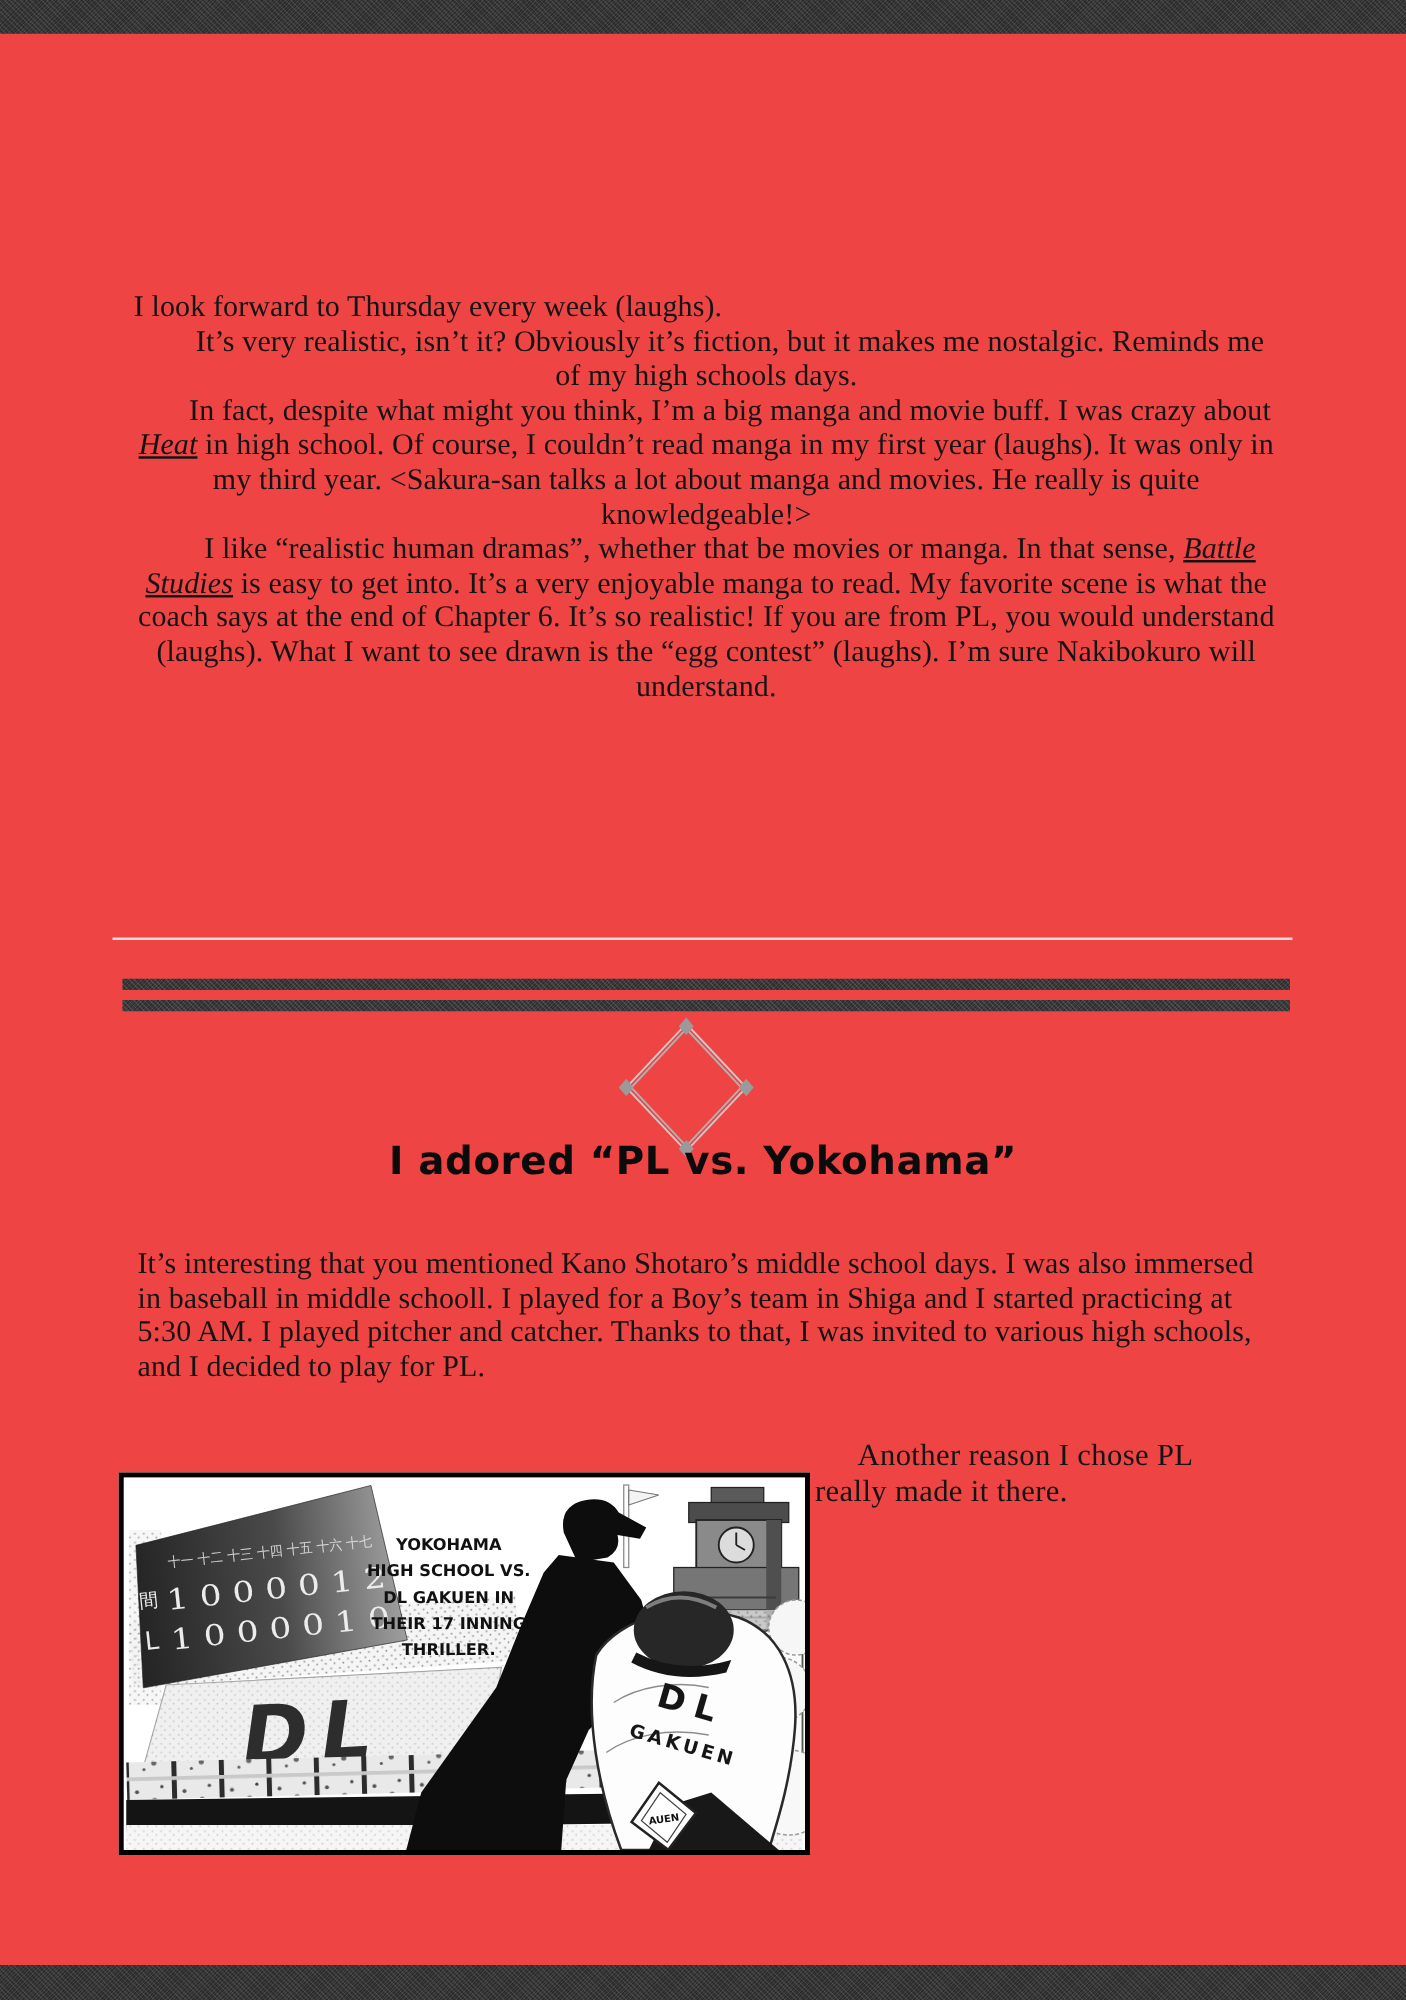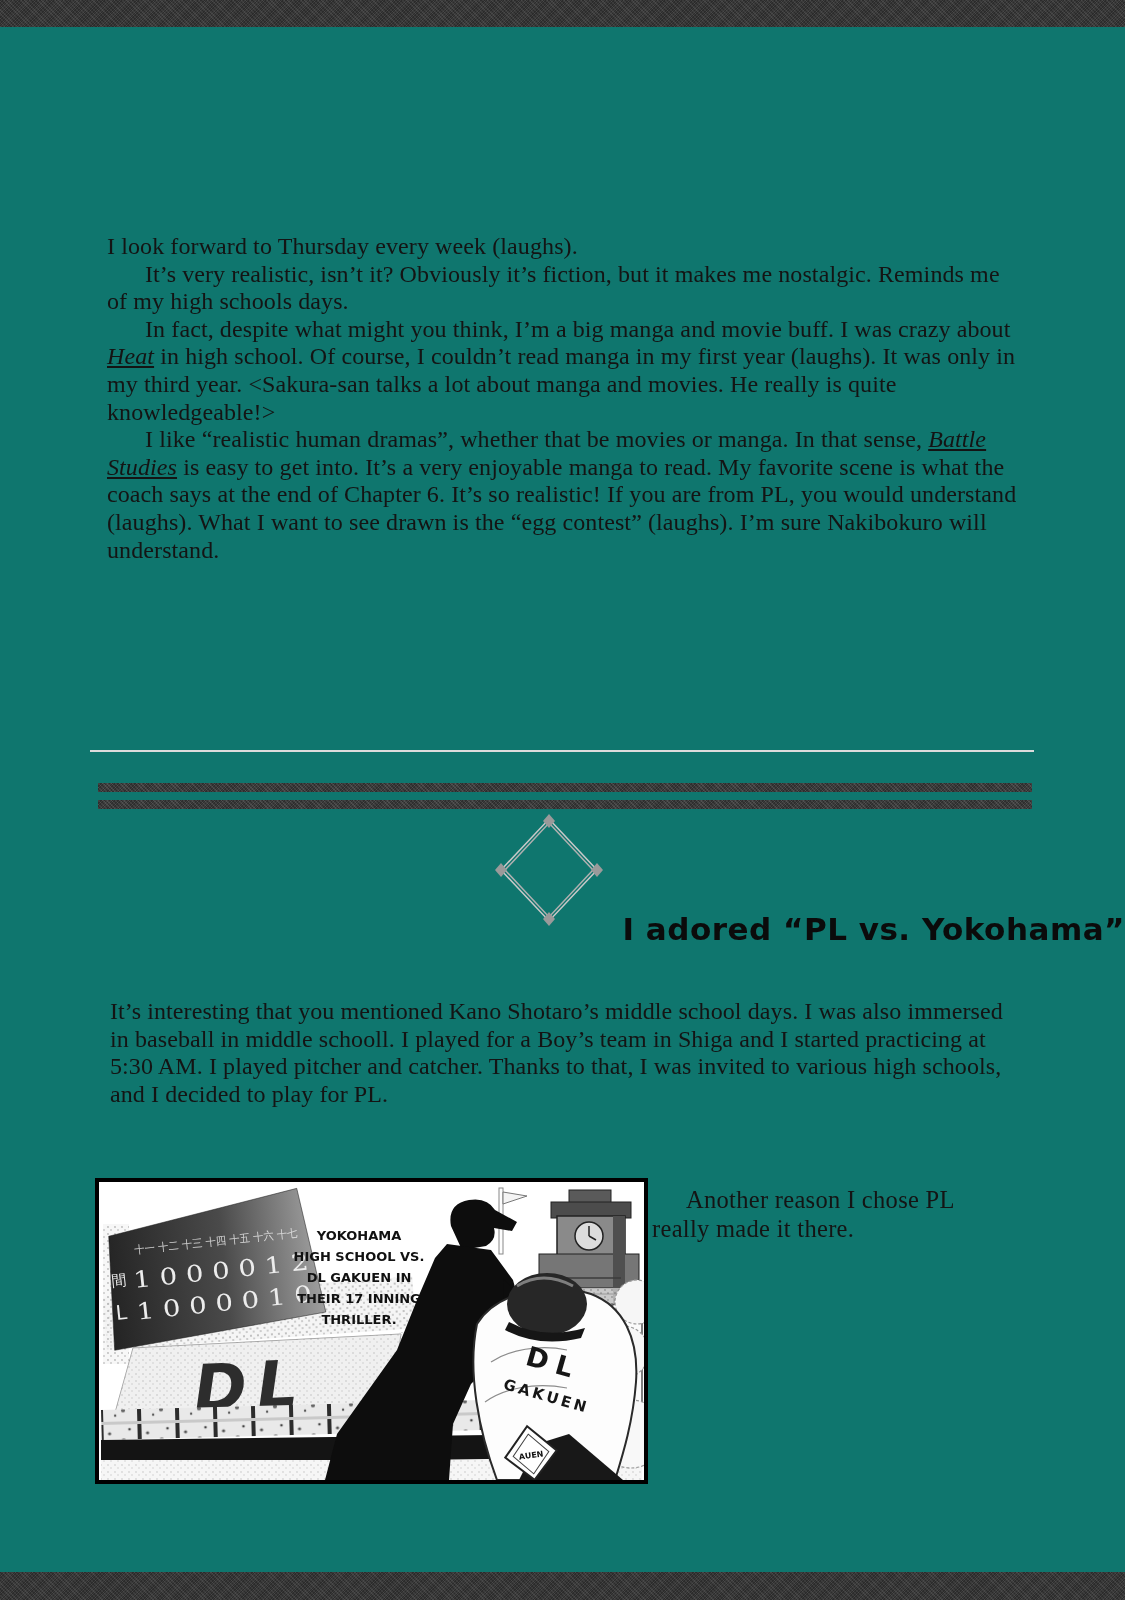--- a/index.html
+++ b/index.html
@@ -1,58 +1,58 @@
 <!DOCTYPE html>
 <html><head>
 <meta charset="utf-8">
 <style>
   html,body{margin:0;padding:0;background:#777;}
   .page{
     position:relative;width:1125px;height:1600px;margin:0 auto;
-    background:#0f766e;overflow:hidden;
+    background:#ef4444;overflow:hidden;
     font-family:"Liberation Serif", serif;color:#141414;
   }
   
   .noise-bar{
     position:absolute;left:0;width:1125px;background-color:#3a3a3a;
     background-image:
       repeating-linear-gradient(45deg, rgba(255,255,255,0.08) 0 1px, rgba(0,0,0,0) 1px 3px),
       repeating-linear-gradient(135deg, rgba(0,0,0,0.25) 0 1px, rgba(0,0,0,0) 1px 2px);
   }
   .top-bar{top:0;height:27px;}
   .bottom-bar{top:1572px;height:28px;}
 
   
   .sec{position:absolute;font-size:24px;line-height:27.6px;letter-spacing:0.1px;}
   .sec1{left:107px;top:233px;width:916px;}
   .sec2{left:110px;top:998px;width:916px;}
   .para{margin:0;}
-  .para.indent{text-indent:38px;}
+  .para.indent{text-indent:38px;text-align:center;}
   .it{font-style:italic;text-decoration:underline;}
 
   
   .thin-rule{position:absolute;left:90px;top:750px;width:944px;height:2px;background:#dcdcdc;}
   .noise-line{
     position:absolute;left:98px;width:934px;height:9px;background-color:#3d3d3d;
     background-image:
       repeating-linear-gradient(45deg, rgba(255,255,255,0.10) 0 1px, rgba(0,0,0,0) 1px 3px),
       repeating-linear-gradient(135deg, rgba(0,0,0,0.25) 0 1px, rgba(0,0,0,0) 1px 2px);
   }
   .line1{top:783px;}
   .line2{top:800px;}
 
   .diamond{position:absolute;left:494px;top:813px;}
 
   .heading{
-    position:absolute;left:0;top:911px;width:1125px;margin:0;text-align:right;
+    position:absolute;left:0;top:911px;width:1125px;margin:0;text-align:center;
     font-family:"DejaVu Sans", sans-serif;font-weight:700;font-size:31px;
     letter-spacing:0.5px;color:#0b0b0b;
   }
 
-  .side-note{position:absolute;left:652px;top:1185px;width:400px;font-size:24.5px;line-height:29px;letter-spacing:0.3px;}
+  .side-note{position:absolute;left:652px;top:1150px;width:400px;font-size:24.5px;line-height:29px;letter-spacing:0.3px;}
   .side-note p{margin:0;}
   .side-note p.first{text-indent:34px;}
 
   .panel{
     position:absolute;left:95px;top:1178px;width:553px;height:306px;margin:0;
     border:4px solid #000;box-sizing:border-box;background:#fff;
   }
   .panel svg{display:block;width:545px;height:298px;}
 </style>
 </head>

